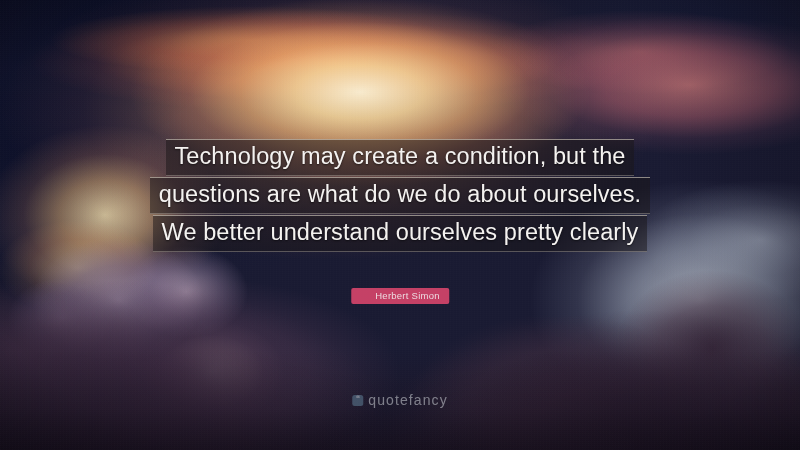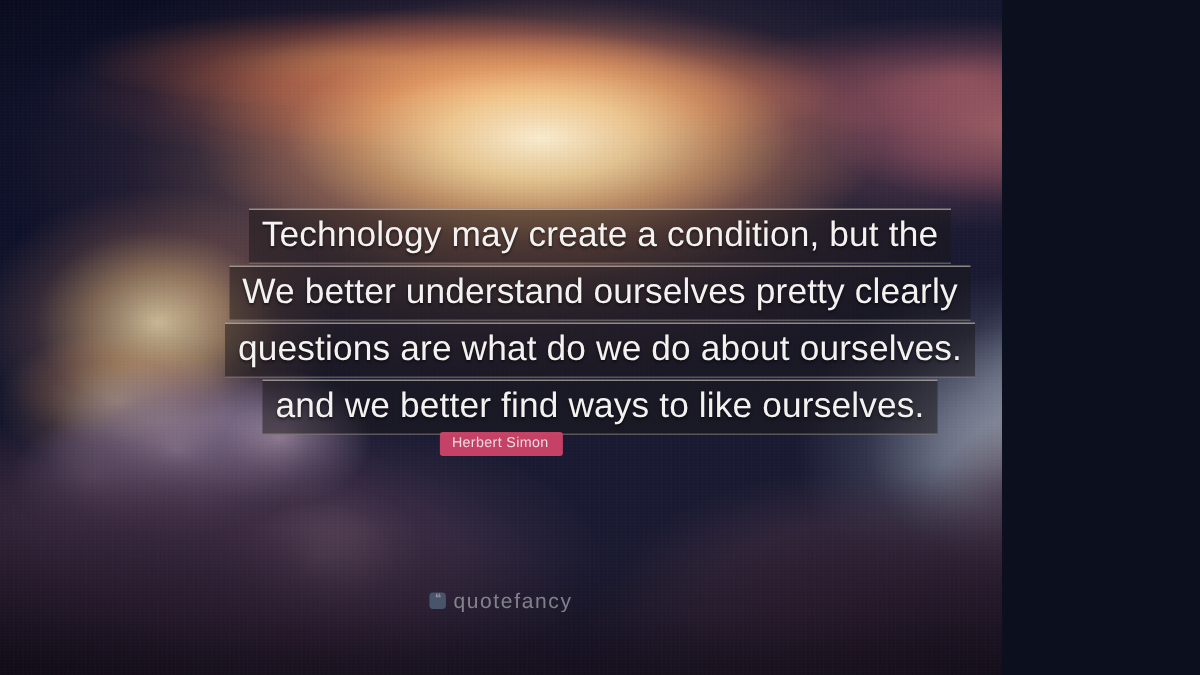--- a/index.html
+++ b/index.html
@@ -2,21 +2,21 @@
 <html><head>
 <meta charset="utf-8">
 <style>
   html, body {
     margin: 0;
     padding: 0;
     background: #0b0f1e;
   }
   #stage {
     position: relative;
-    width: 668px;
+    width: 800px;
     height: 450px;
     overflow: hidden;
     font-family: "Liberation Sans", sans-serif;
     background: #1a1b33;
   }
 
   
   .sky, .cloud {
     position: absolute;
     top: 0; left: 0;
@@ -255,21 +255,21 @@
     white-space: nowrap;
     text-shadow: 0 1px 2px rgba(0,0,0,0.55);
   }
 
   
   #author-badge {
     position: absolute;
     left: 50%;
     transform: translateX(-50%);
     top: 288px;
-    padding: 2px 9px 3px 8px;
+    padding: 2px 9px 3px 24px;
     border-radius: 2px;
     background: #d2446a;
     color: #fde9ee;
     font-size: 9.5px;
     line-height: 11px;
     letter-spacing: 0.25px;
     white-space: nowrap;
     opacity: 0.93;
   }
 
@@ -338,23 +338,22 @@
   <div class="cloud cloud-cumulus-br3"></div>
   <div class="cloud cloud-cumulus-br2"></div>
   <div class="cloud cloud-cumulus-br4"></div>
   <div class="cloud cloud-cumulus-br"></div>
   <div class="cloud shade-bottom"></div>
   <div class="cloud vignette"></div>
   <div class="cloud grain"></div>
 
   <div id="quote-block">
     <div class="quote-line">Technology may create a condition, but the</div>
+    <div class="quote-line">questions are what do we do about ourselves.</div>
     <div class="quote-line">We better understand ourselves pretty clearly</div>
-    <div class="quote-line">questions are what do we do about ourselves.</div>
-    <div class="quote-line">and we better find ways to like ourselves.</div>
   </div>
 
   <div id="author-badge">Herbert Simon</div>
 
   <div id="watermark">
     <div id="watermark-logo">
       <span>❝</span>
     </div>
     <div id="watermark-text">quotefancy</div>
   </div>

